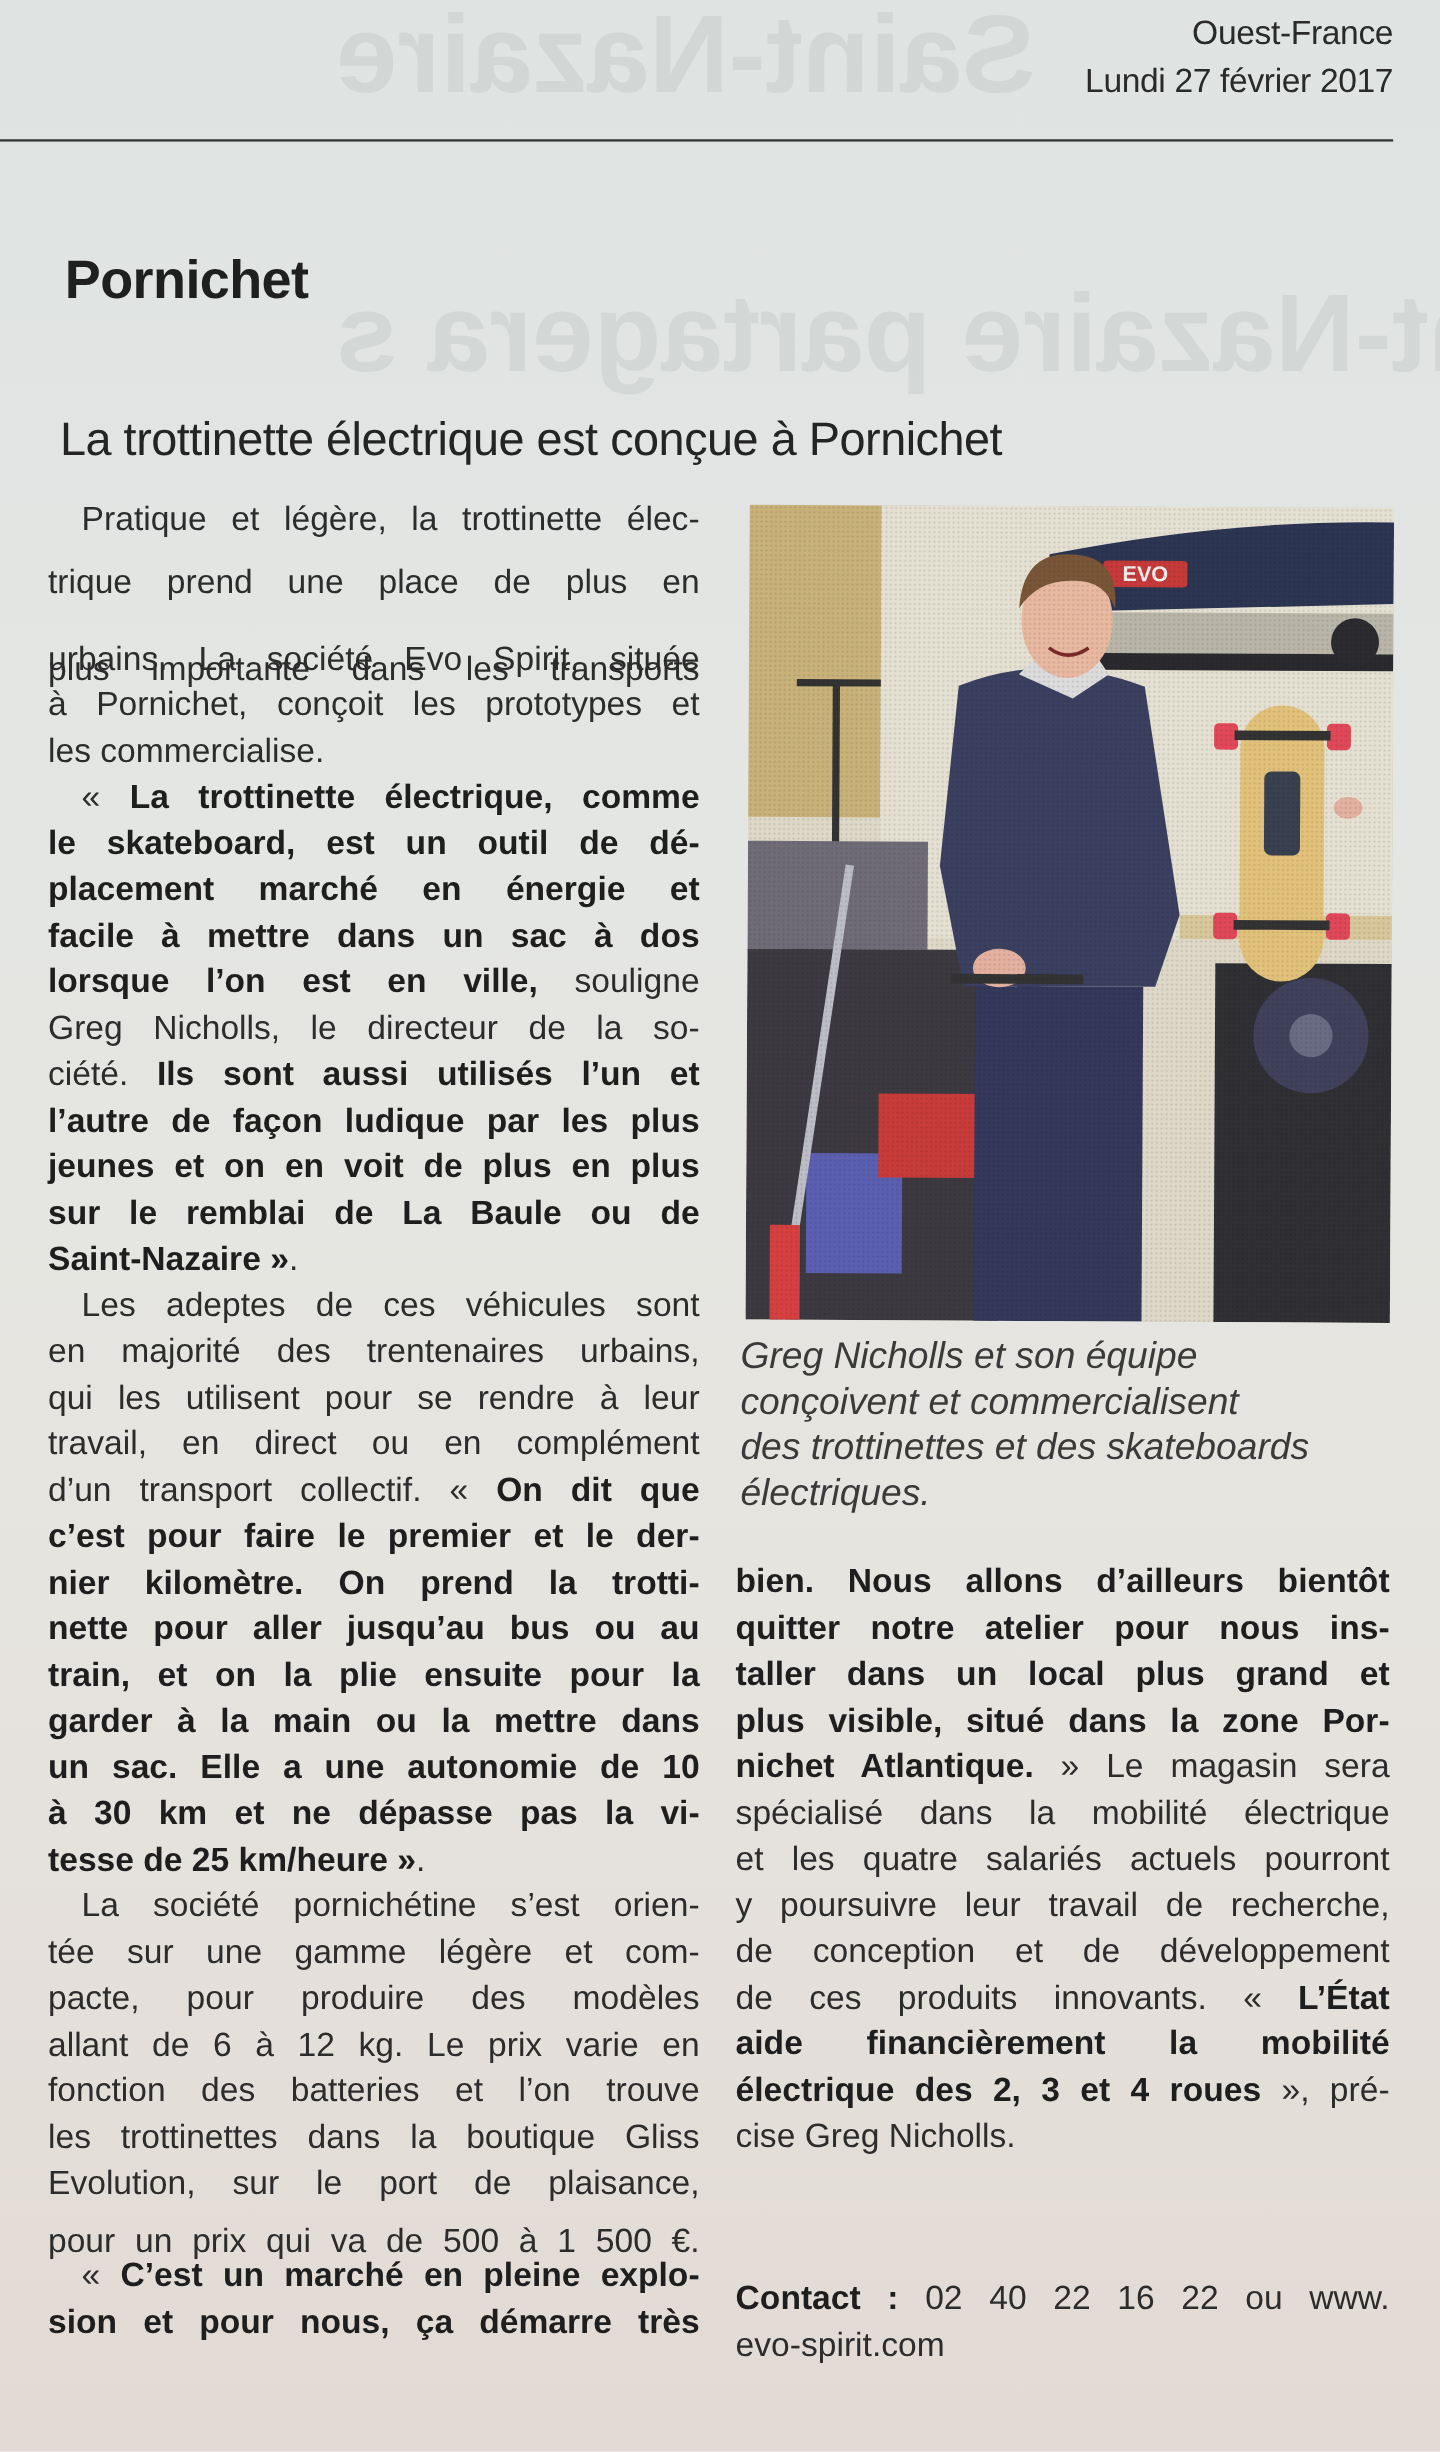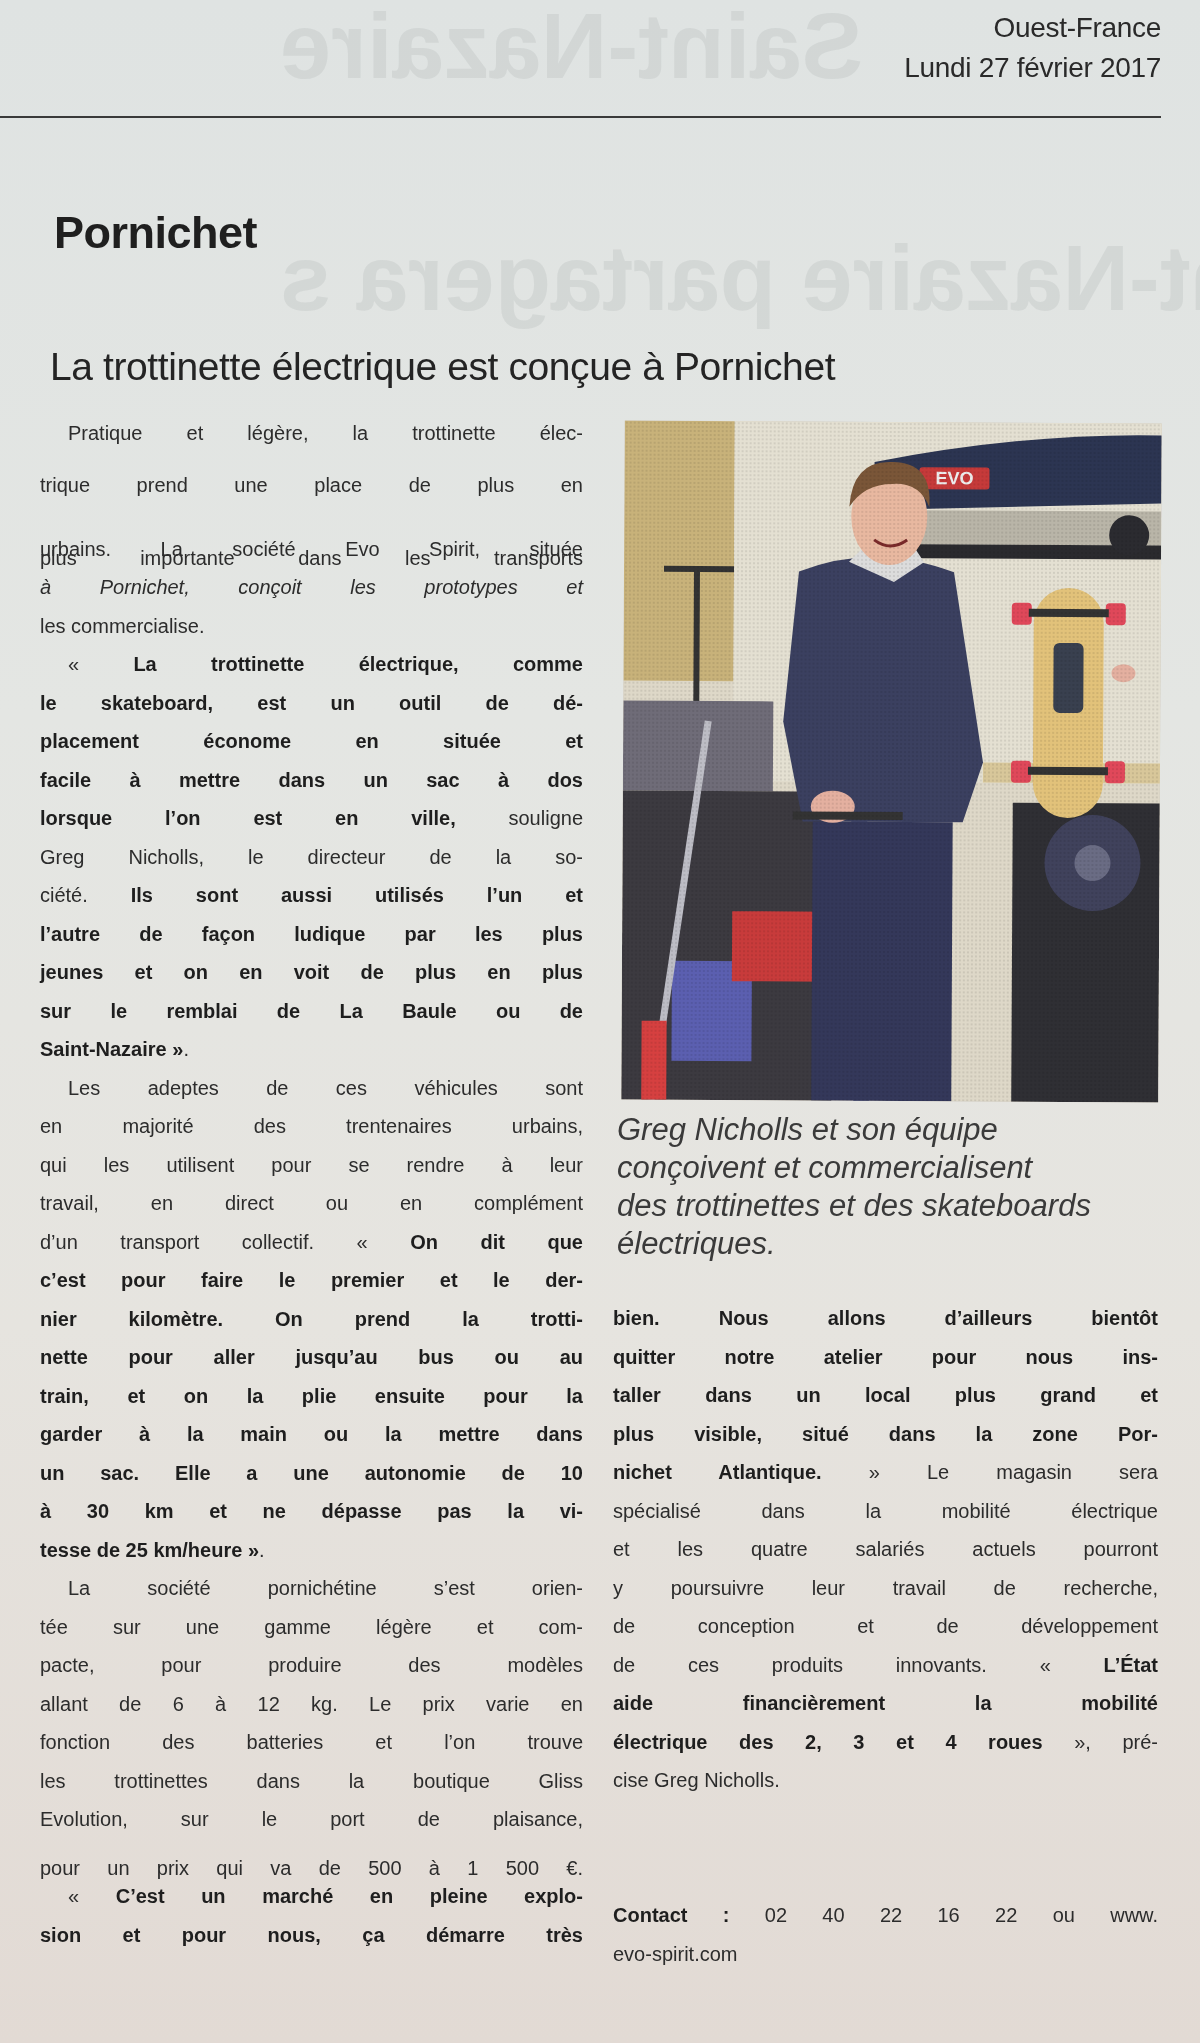--- a/index.html
+++ b/index.html
@@ -13,21 +13,21 @@
     position: absolute; color: rgba(120,130,130,0.13); font-weight: bold;
     transform: scaleX(-1); white-space: nowrap; pointer-events: none;
   }
   .masthead { position: absolute; right: 39px; text-align: right; font-size: 28px; line-height: 1; color: #2a2a2a; letter-spacing: -0.3px; }
   .rule { position: absolute; left: 0; top: 116px; width: 1161px; height: 2px; background: #3a3a3a; }
   .section { position: absolute; left: 54px; top: 210px; font-size: 45px; font-weight: bold; color: #1f1f1f; line-height: 1; letter-spacing: -0.5px; }
   .headline { position: absolute; left: 50px; top: 347px; font-size: 39px; color: #242424; line-height: 1; letter-spacing: -0.4px; white-space: nowrap; }
   .col { position: absolute; }
   .line {
     position: absolute; left: 0; height: 38px; line-height: 38px;
-    font-size: 20px; white-space: nowrap; text-align: justify; text-align-last: justify;
+    font-size: 28px; white-space: nowrap; text-align: justify; text-align-last: justify;
     color: #2c2c2c;
   }
   .line.last { text-align-last: left; }
   .line b { font-weight: bold; color: #1e1e1e; margin-top: 16px; }
   .caption .line { font-style: italic; font-size: 31px; color: #3a3a3a; text-align-last: left; }
   .photo {
     position: absolute; left: 623px; top: 422px; width: 537px; height: 679px;
     background: #cfcac0; overflow: hidden; transform: rotate(0.3deg);
   }
 </style>
@@ -42,25 +42,25 @@
 <div class="rule"></div>
 
 <div class="section">Pornichet</div>
 <h1 class="headline" style="margin:0;font-weight:normal;">La trottinette électrique est conçue à Pornichet</h1>
 
 <div class="col" id="left-col" style="left:40px; top:414px; width:543px;">
     <div class="line" style="top: 0px; left: 28px; width: 515px;"><span>Pratique et légère, la trottinette élec-</span></div>
     <div class="line" style="top: 38.5px; left: 0px; width: 543px; margin-top: 13px;"><span>trique prend une place de plus en</span></div>
     <div class="line" style="top: 77px; left: 0px; width: 543px; margin-top: 48px;"><span>plus importante dans les transports</span></div>
     <div class="line" style="top: 115.5px; left: 0px; width: 543px;"><span>urbains. La société Evo Spirit, située</span></div>
-    <div class="line" style="top: 154px; left: 0px; width: 543px; font-style: italic;"><span>à Pornichet, conçoit les prototypes et</span></div>
+    <div class="line" style="top: 154px; left: 0px; width: 543px;"><span>à Pornichet, conçoit les prototypes et</span></div>
     <div class="line last" style="top: 192.5px; left: 0px; width: 543px;"><span>les commercialise.</span></div>
     <div class="line" style="top: 231px; left: 28px; width: 515px;"><span>« </span><b>La trottinette électrique, comme</b></div>
     <div class="line" style="top: 269.5px; left: 0px; width: 543px;"><b>le skateboard, est un outil de dé-</b></div>
-    <div class="line" style="top: 308px; left: 0px; width: 543px;"><b>placement économe en située et</b></div>
+    <div class="line" style="top: 308px; left: 0px; width: 543px;"><b>placement marché en énergie et</b></div>
     <div class="line" style="top: 346.5px; left: 0px; width: 543px;"><b>facile à mettre dans un sac à dos</b></div>
     <div class="line" style="top: 385px; left: 0px; width: 543px;"><b>lorsque l’on est en ville,</b><span> souligne</span></div>
     <div class="line" style="top: 423.5px; left: 0px; width: 543px;"><span>Greg Nicholls, le directeur de la so-</span></div>
     <div class="line" style="top: 462px; left: 0px; width: 543px;"><span>ciété. </span><b>Ils sont aussi utilisés l’un et</b></div>
     <div class="line" style="top: 500.5px; left: 0px; width: 543px;"><b>l’autre de façon ludique par les plus</b></div>
     <div class="line" style="top: 539px; left: 0px; width: 543px;"><b>jeunes et on en voit de plus en plus</b></div>
     <div class="line" style="top: 577.5px; left: 0px; width: 543px;"><b>sur le remblai de La Baule ou de</b></div>
     <div class="line last" style="top: 616px; left: 0px; width: 543px;"><b>Saint-Nazaire »</b><span>.</span></div>
     <div class="line" style="top: 654.5px; left: 28px; width: 515px;"><span>Les adeptes de ces véhicules sont</span></div>
     <div class="line" style="top: 693px; left: 0px; width: 543px;"><span>en majorité des trentenaires urbains,</span></div>

